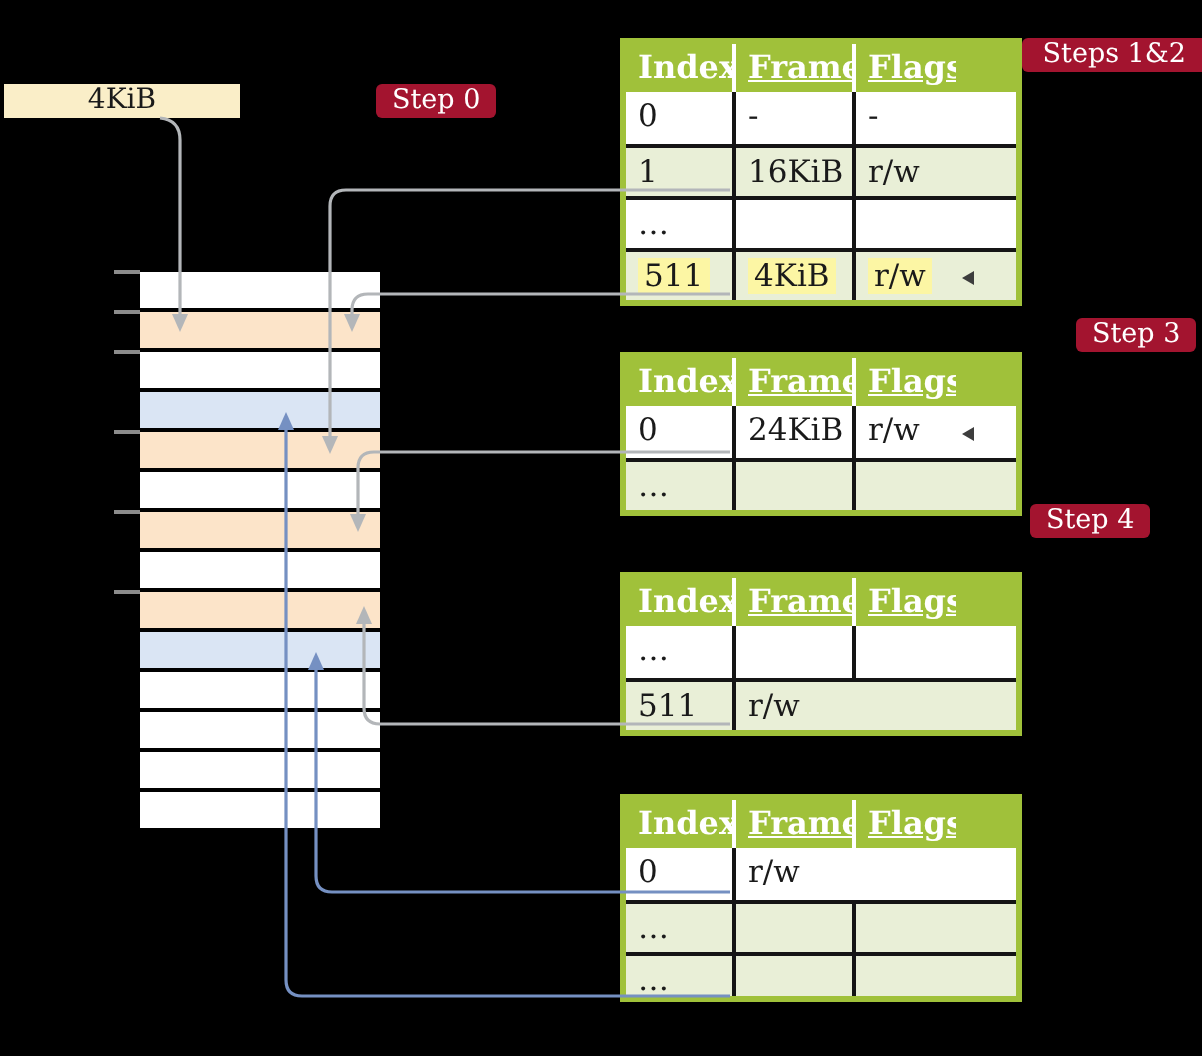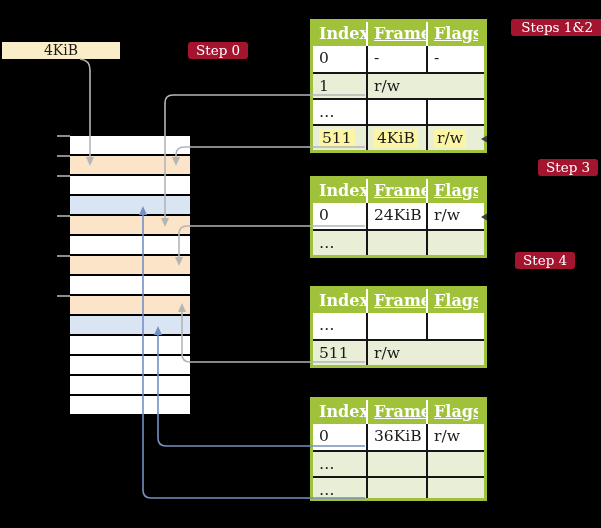--- a/index.html
+++ b/index.html
@@ -29,21 +29,21 @@
   .memory {
     position: absolute; left: 70px; top: 136px; width: 120px; height: 278px;
     display: flex; flex-direction: column; gap: 2px; background: #000;
   }
   .mem-row { height: 18px; flex: 1 1 auto; background: var(--free-frame, #fff); }
   .mem-row.kind-page-table  { background: var(--page-table-frame, #FCE4C9); }
   .mem-row.kind-mapped-page { background: var(--mapped-page-frame, #DAE5F4); }
   .tick { position: absolute; left: 57px; width: 13px; height: 2px; background: #8C8C8C; }
 
   
-  .ptable { position: absolute; width: 177px; border: 3px solid var(--table-green, #A0C13A); background: #14b8a6; }
+  .ptable { position: absolute; width: 201px; border: 3px solid var(--table-green, #A0C13A); background: #14b8a6; }
   .thead, .trow { display: grid; grid-template-columns: 53px 60px 52px; }
   .thead { height: 24px; background: var(--table-green, #A0C13A); }
   .th {
     color: #fff; font-weight: bold; font-size: 16px; line-height: 23px;
     padding-left: 6px; white-space: nowrap; overflow: hidden;
   }
   .th + .th { border-left: 2px solid #fff; text-decoration: underline; }
   .trow { height: 26px; background: #fff; }
   .trow.shade { background: var(--table-row-green, #E9EFD7); }
   .trow + .trow { border-top: 2px solid #151515; }
@@ -105,20 +105,21 @@
       <div class="th">Frame</div>
       <div class="th">Flags</div>
     </div>
     <div class="trow">
       <div class="td">0</div>
       <div class="td">-</div>
       <div class="td">-</div>
     </div>
     <div class="trow shade">
       <div class="td">1</div>
+      <div class="td">16KiB</div>
       <div class="td">r/w</div>
     </div>
     <div class="trow">
       <div class="td">…</div>
       <div class="td"></div>
       <div class="td"></div>
     </div>
     <div class="trow shade">
       <div class="td"><span class="hl">511</span></div>
       <div class="td"><span class="hl">4KiB</span></div>
@@ -162,21 +163,20 @@
   </div>
 
   <div class="ptable" style="left:310px;top:397px">
     <div class="thead">
       <div class="th">Index</div>
       <div class="th">Frame</div>
       <div class="th">Flags</div>
     </div>
     <div class="trow">
       <div class="td">0</div>
-      <div class="td">36KiB</div>
       <div class="td">r/w</div>
     </div>
     <div class="trow shade">
       <div class="td">…</div>
       <div class="td"></div>
       <div class="td"></div>
     </div>
     <div class="trow shade short">
       <div class="td">…</div>
       <div class="td"></div>

